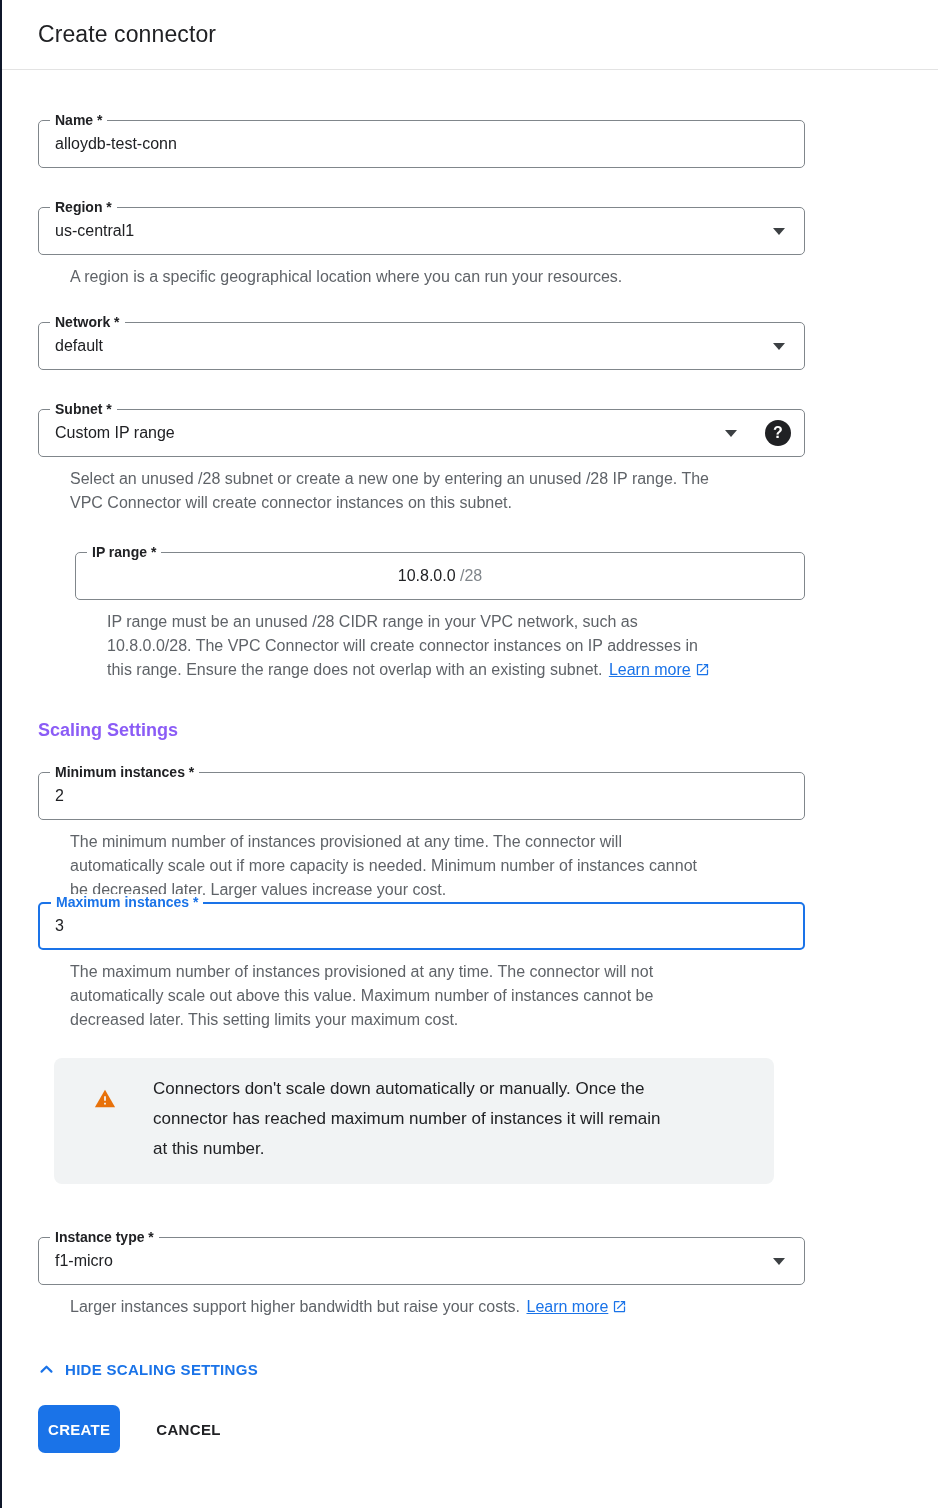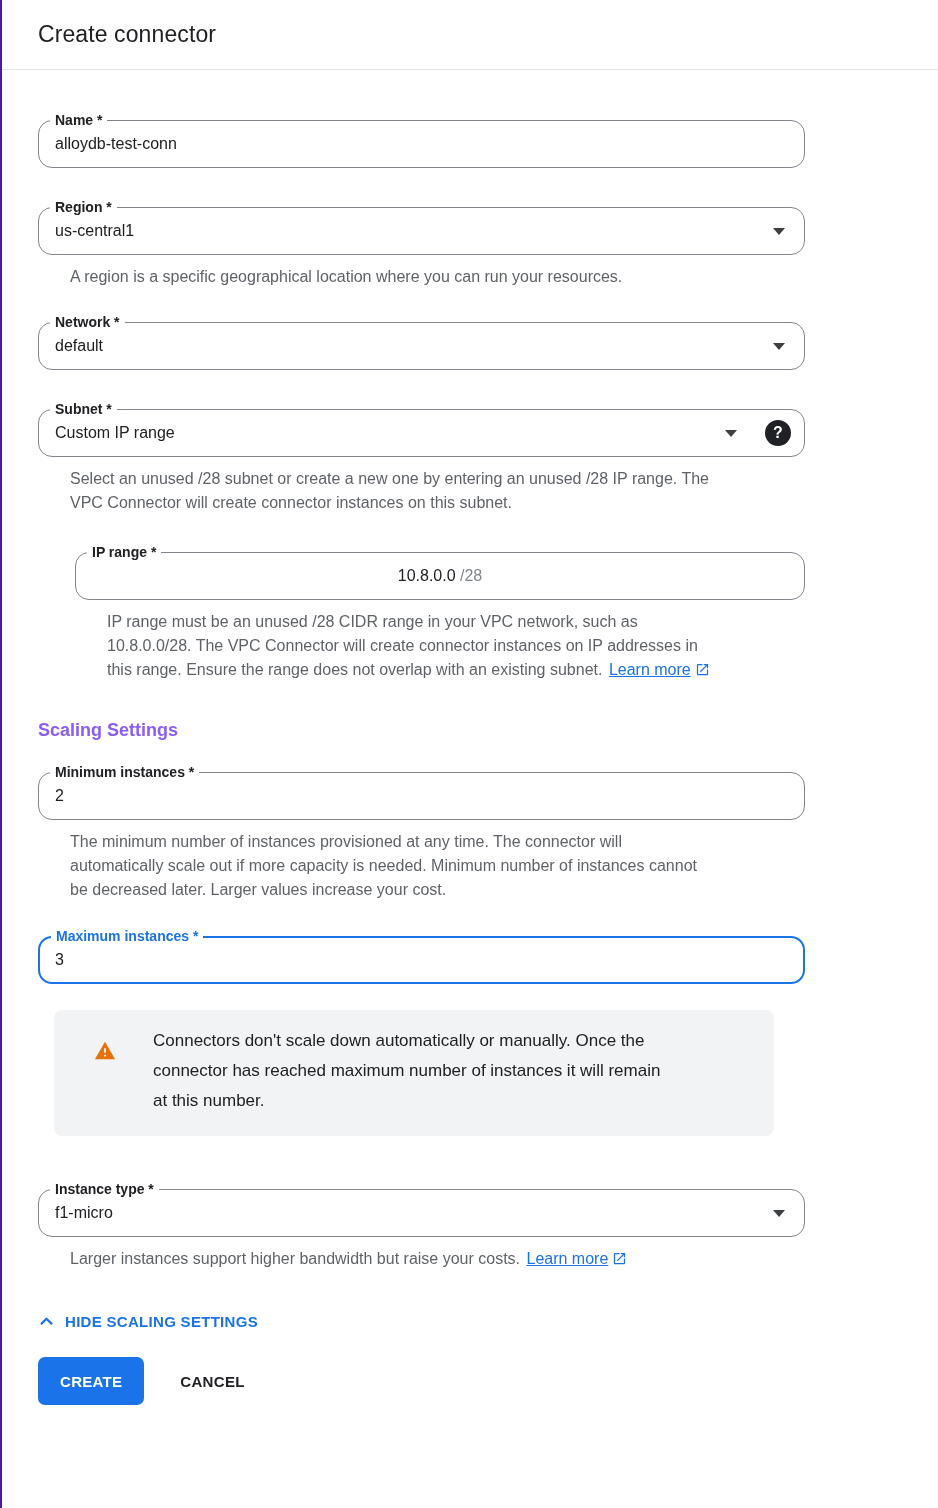--- a/index.html
+++ b/index.html
@@ -3,35 +3,35 @@
 <meta charset="utf-8">
 <style>
   * { margin: 0; padding: 0; box-sizing: border-box; }
   html, body {
     width: 938px; height: 1508px;
     background: #fff;
     font-family: "Liberation Sans", "DejaVu Sans", sans-serif;
     color: #202124;
     overflow: hidden;
   }
-  .panel { position: relative; width: 938px; height: 1508px; border-left: 2px solid #4c1d95; }
+  .panel { position: relative; width: 938px; height: 1508px; border-left: 2px solid #0f172a; }
 
   
   .header { height: 70px; padding: 21px 0 0 36px; border-bottom: 1px solid #e3e3e3; }
   .header h1 { font-size: 23px; font-weight: 400; color: #202124; letter-spacing: 0.1px; }
 
   
   .content { padding: 0 133px 0 36px; }
 
   
   .field {
     position: relative;
     height: 48px;
     border: 1px solid #80868b;
-    border-radius: 14px;
+    border-radius: 5px;
     background: #fff;
     width: 100%;
   }
   .field .flabel {
     position: absolute; top: -9px; left: 11px;
     background: #fff; padding: 0 5px;
     font-size: 14px; font-weight: 700; color: #202124;
     line-height: 17px; white-space: nowrap;
   }
   .field .value {
@@ -71,21 +71,21 @@
   .suffix { color: #80868b; }
 
   .section-title { font-size: 18px; font-weight: 700; color: #8b5cf6; margin-top: 36px; line-height: 24px; }
 
   .mt-name { margin-top: 50px; }
   .mt-region { margin-top: 39px; }
   .mt-network { margin-top: 33px; }
   .mt-subnet { margin-top: 39px; }
   .mt-ip { margin-top: 37px; }
   .mt-min { margin-top: 30px; }
-  .mt-max { margin-top: 34px; }
+  .mt-max { }
   .mt-instance { margin-top: 53px; }
 
   
   .warning-box {
     margin: 26px 0 0 16px;
     width: 720px;
     background: #f1f3f4;
     border-radius: 8px;
     padding: 16px 24px 20px 40px;
     display: flex; align-items: flex-start;
@@ -104,21 +104,21 @@
     color: #1a73e8; font-size: 15px; font-weight: 700;
     letter-spacing: 0.3px; cursor: pointer;
   }
   .toggle-link .chev { width: 17px; height: 17px; margin-right: 10px; }
 
   
   .button-row { margin-top: 27px; display: flex; align-items: center; }
   .btn-primary {
     background: #1a73e8; color: #fff;
     border: none; border-radius: 7px;
-    height: 48px; padding: 0 22px;
+    height: 48px; padding: 0 10px;
     font-family: inherit; font-size: 15px; font-weight: 700; letter-spacing: 0.3px;
     cursor: pointer;
   }
   .btn-text {
     background: transparent; color: #202124;
     border: none; height: 48px; padding: 0 18px; margin-left: 18px;
     font-family: inherit; font-size: 15px; font-weight: 700; letter-spacing: 0.3px;
     cursor: pointer;
   }
 </style>
@@ -179,20 +179,23 @@
       <div class="value">2</div>
     </div>
     <div class="helper">The minimum number of instances provisioned at any time. The connector will
 automatically scale out if more capacity is needed. Minimum number of instances cannot
 be decreased later. Larger values increase your cost.</div>
 
     <div class="field focused mt-max">
       <span class="flabel">Maximum instances *</span>
       <div class="value">3</div>
     </div>
+    <div class="helper">The maximum number of instances provisioned at any time. The connector will not
+automatically scale out above this value. Maximum number of instances cannot be
+decreased later. This setting limits your maximum cost.</div>
 
     <div class="warning-box">
       <span class="warning-icon"><svg viewBox="0 0 24 24" width="22" height="22">
             <path d="M1 21h22L12 2 1 21z" fill="#e8710a"></path>
             <path d="M13 18h-2v-2h2v2zm0-4h-2v-5h2v5z" fill="#f1f3f4"></path>
           </svg></span>
       <div class="warning-text">Connectors don't scale down automatically or manually. Once the
 connector has reached maximum number of instances it will remain
 at this number.</div>
     </div>

